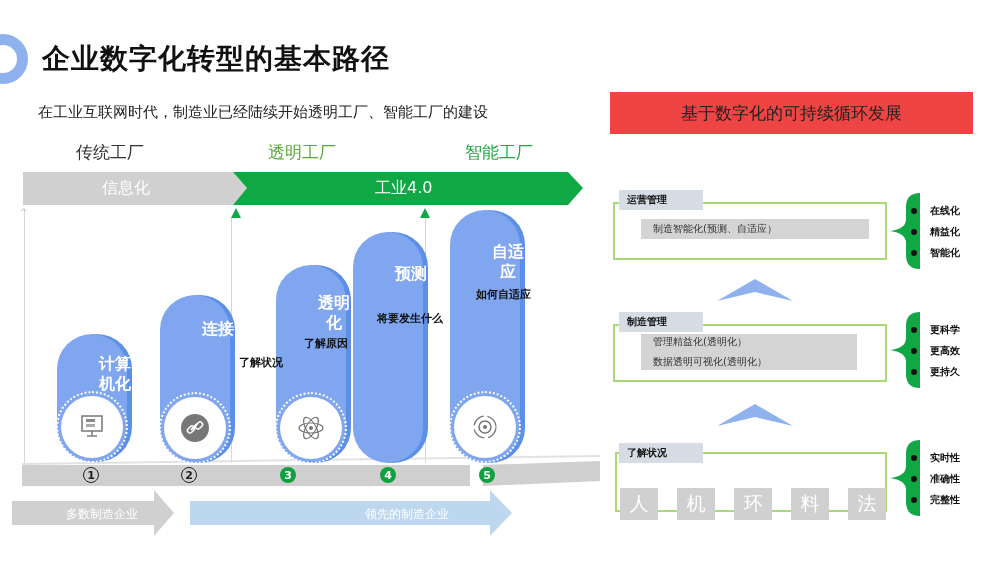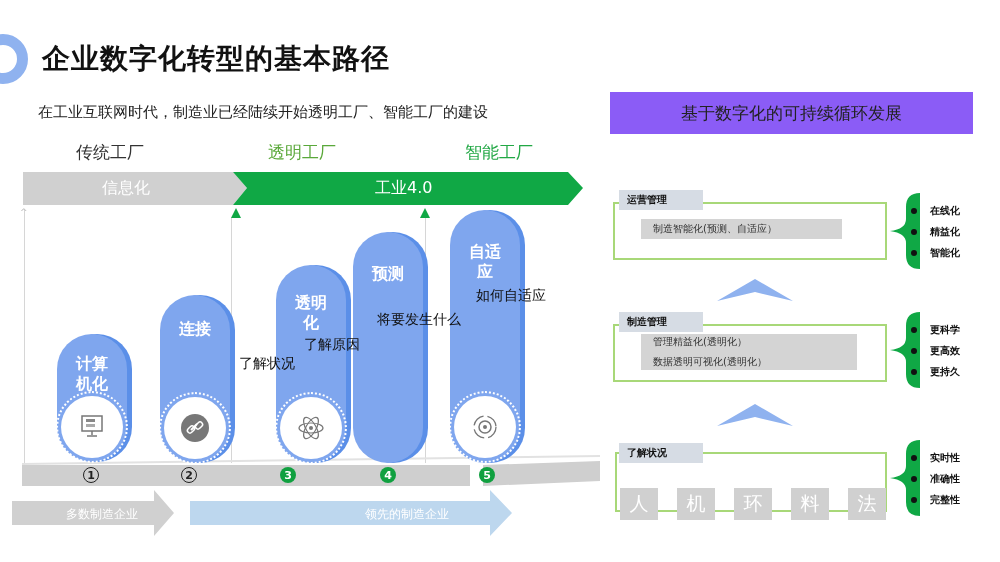--- a/index.html
+++ b/index.html
@@ -23,35 +23,35 @@
   .band-svg { left: 20px; top: 170px; }
   .band-label { top: 178px; font-size: 16px; color: #fff; }
   .band-info { left: 102px; }
   .band-ind { left: 375px; }
 
   
   .vline { width: 1px; background: #d6d6d6; }
 
   
   .pill { border-radius: 60px 60px 60px 60px; background: #7fa6ee; box-shadow: 5px 0 0 #5b8fe8; }
-  .pill-text { color: #fff; font-size: 16px; font-weight: bold; text-align: center; line-height: 20px; width: 100%; }
+  .pill-text { color: #fff; font-size: 16px; font-weight: bold; text-align: center; line-height: 20px; width: 100%; margin-left: 23px; }
   .icon-disc { width: 62px; height: 62px; border-radius: 50%; background: #fff;
                outline: 2px dotted #fff; outline-offset: 3px; display: flex; align-items: center; justify-content: center; }
-  .note { font-size: 14px; font-weight: normal; color: #111; }
+  .note { font-size: 11px; font-weight: bold; color: #111; }
 
   
   .step-num { width: 16px; height: 16px; border-radius: 50%; font-size: 11px; font-weight: bold;
               display: flex; align-items: center; justify-content: center; }
   .step-plain { border: 1.3px solid #222; color: #222; background: transparent; }
   .step-green { background: #10a040; color: #fff; }
 
   .bottom-label { top: 506px; font-size: 12px; color: #fff; }
 
   
-  .rp-header { left: 610px; top: 92px; width: 363px; height: 42px; background: #8b5cf6;
+  .rp-header { left: 610px; top: 92px; width: 363px; height: 42px; background: #ef4444;
                display: flex; align-items: center; justify-content: center; font-size: 17px; color: #222; }
   .mgmt-box { border: 2px solid #a8d878; }
   .mgmt-tag { background: #d6dce4; font-size: 10px; font-weight: bold; color: #111; padding-left: 8px; line-height: 20px; }
   .mgmt-item { background: #d4d4d4; font-size: 10px; color: #333; padding-left: 12px; line-height: 18px; }
   .bullet-row { font-size: 10px; font-weight: bold; color: #111; display: flex; align-items: center; height: 21px; }
   .bullet-dot { width: 6px; height: 6px; border-radius: 50%; background: #111; margin-right: 13px; }
   .factor { width: 38px; height: 32px; background: #d0d0d0; color: #fff; font-size: 19px;
             display: flex; align-items: center; justify-content: center; }
 </style>
 </head>
@@ -161,21 +161,21 @@
   <polygon points="2,13 144,13 144,2 164,25 144,48 144,37 2,37" fill="#d0d0d0"></polygon>
   <polygon points="180,13 480,13 480,2 502,25 480,48 480,37 180,37" fill="#bdd7ee"></polygon>
 </svg>
 <div class="abs bottom-label" style="left:66px;">多数制造企业</div>
 <div class="abs bottom-label" style="left:365px;">领先的制造企业</div>
 
 <div class="abs rp-header">基于数字化的可持续循环发展</div>
 
 <div class="abs mgmt-box" style="left:613px; top:202px; width:274px; height:58px;"></div>
 <div class="abs mgmt-tag" style="left:619px; top:190px; width:84px; height:20px;">运营管理</div>
-<div class="abs mgmt-item" style="left:641px; top:219px; width:201px; height:20px; line-height:20px;">制造智能化(预测、自适应）</div>
+<div class="abs mgmt-item" style="left:641px; top:219px; width:228px; height:20px; line-height:20px;">制造智能化(预测、自适应）</div>
 
 <div class="abs mgmt-box" style="left:613px; top:324px; width:274px; height:58px;"></div>
 <div class="abs mgmt-tag" style="left:619px; top:312px; width:84px; height:20px;">制造管理</div>
 <div class="abs mgmt-item" style="left:641px; top:334px; width:216px; height:28px; line-height:16px;">管理精益化(透明化）</div>
 <div class="abs mgmt-item" style="left:641px; top:354px; width:216px; height:16px; line-height:16px;">数据透明可视化(透明化）</div>
 
 <div class="abs mgmt-box" style="left:615px; top:452px; width:272px; height:60px; border-bottom:none;"></div>
 <div class="abs" style="left:615px; top:510px; width:272px; height:2px; background:#a8d878;"></div>
 <div class="abs mgmt-tag" style="left:619px; top:443px; width:84px; height:20px;">了解状况</div>
 <div class="abs factor" style="left:620px; top:488px;">人</div>

